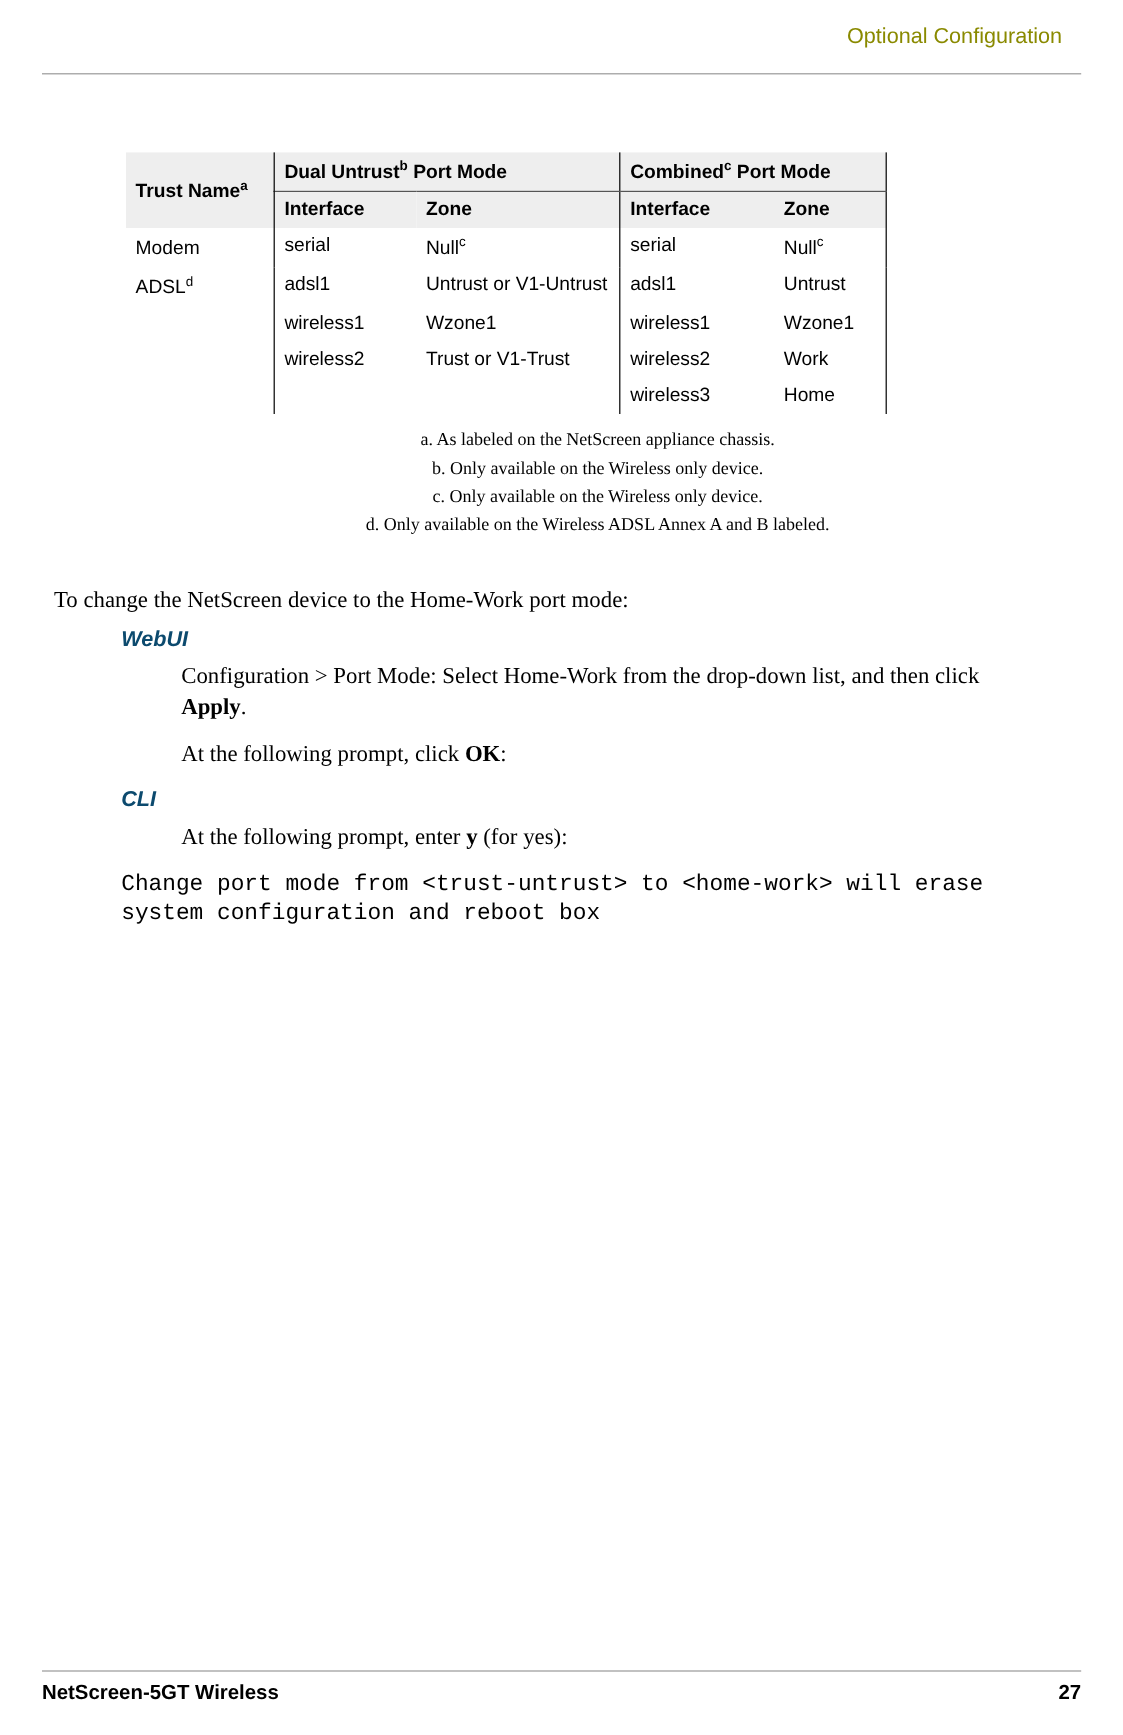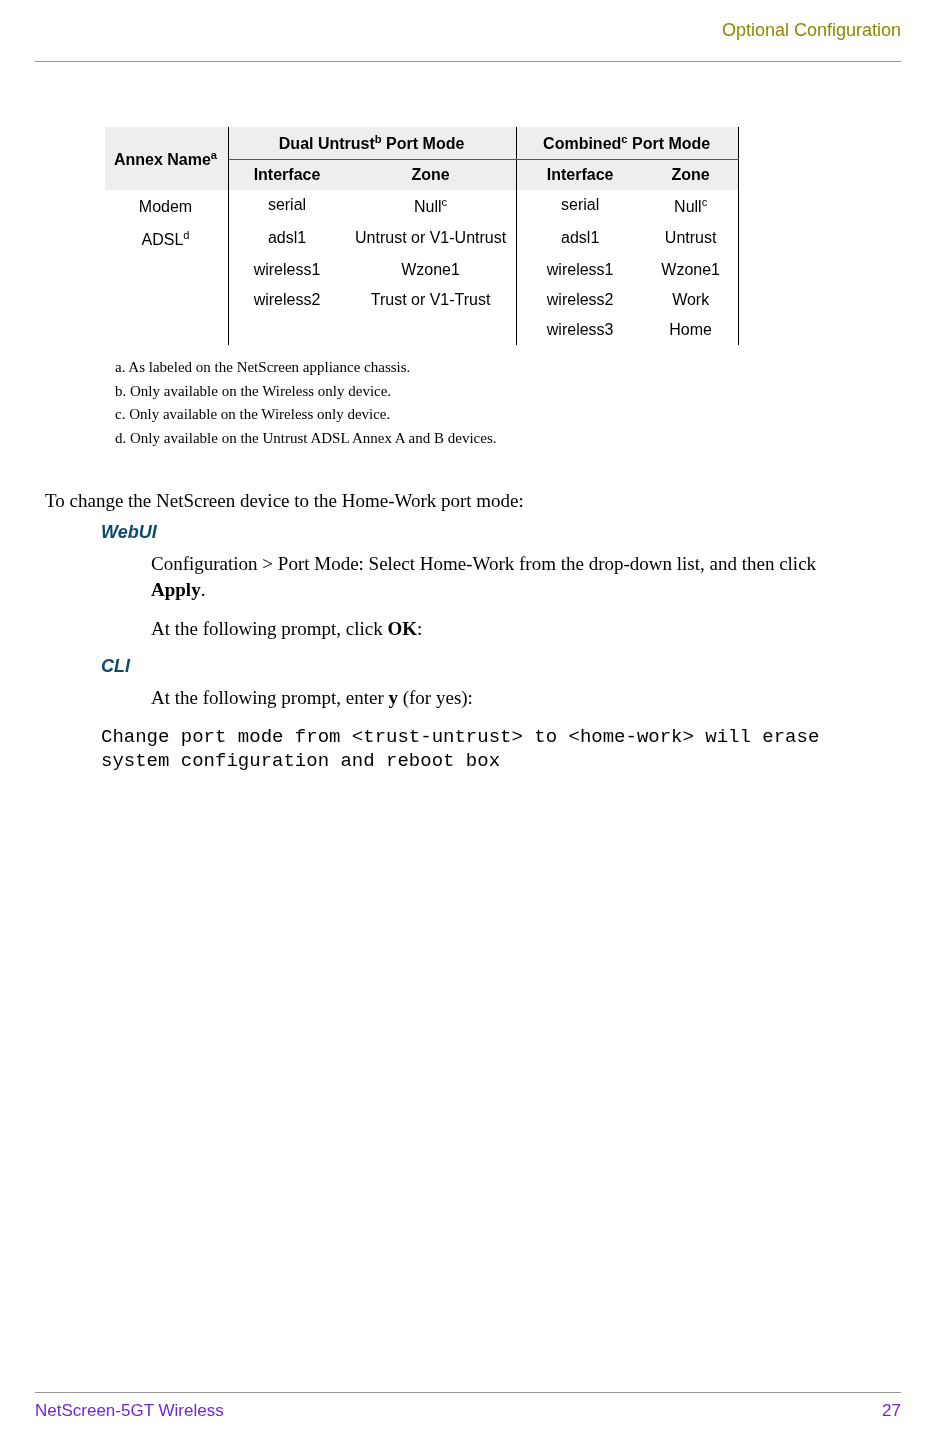--- a/index.html
+++ b/index.html
@@ -19,57 +19,57 @@
   }
   .header-line {
     border-top: 1px solid #999;
     margin-top: 20px;
     margin-bottom: 5px;
   }
   .header-title {
     color: #8a8a00;
     font-size: 18px;
     text-align: right;
-    margin: 0 0 10px 0;
+    margin: 0 16px 10px 0;
     font-weight: normal;
   }
   .content {
     padding: 60px 20px 0 50px;
   }
   
   .tbl-wrap {
     margin-left: 20px;
     margin-bottom: 12px;
   }
   table.port-table {
     border-collapse: collapse;
     font-size: 16px;
   }
   table.port-table th, table.port-table td {
-    text-align: center;
+    text-align: left;
     padding: 6px 10px 6px 8px;
     vertical-align: top;
   }
   .hdr-bg { background: #eeeeee; font-weight: bold; }
   .hdr-bg td { font-weight: bold; }
   .col-portname { min-width: 105px; border-right: 1px solid #000; }
   .col-iface1   { min-width: 100px; }
   .col-zone1    { min-width: 100px; border-right: 1px solid #000; }
   .col-iface2   { min-width: 110px; }
   .col-zone2    { min-width: 75px; border-right: 1px solid #000; }
   .grp-sep { border-bottom: 1px solid #555; }
   sup { font-size: 0.7em; vertical-align: super; }
   
   .footnotes {
     font-family: Georgia, "Times New Roman", serif;
     font-size: 15px;
     margin-left: 30px;
     line-height: 1.45;
   }
-  .footnotes .fn { margin-bottom: 2px; }
+  .footnotes .fn { margin-bottom: 2px; text-align: center; }
   
   .intro {
     font-family: Georgia, "Times New Roman", serif;
     font-size: 19px;
     margin: 40px 0 10px -40px;
   }
   .sub-heading {
     color: #0c4a6e;
     font-style: italic;
     font-weight: bold;
@@ -96,36 +96,36 @@
     bottom: 25px;
     left: 35px;
     right: 35px;
     border-top: 1px solid #999;
     padding-top: 8px;
     display: flex;
     justify-content: space-between;
     color: #8a8a00;
     font-size: 17px;
   }
-  .footer span { color: #6d28d9; }
+  .footer span { color: #000000; font-weight: bold; }
 </style>
 </head>
 <body>
 
 <div class="page">
   <div class="header-title">Optional Configuration</div>
   <div class="header-line"></div>
 
   <div class="content">
     <div class="tbl-wrap">
       <table class="port-table">
         <tbody>
             <tr class="hdr-bg">
           <td class="col-portname" rowspan="2" style="vertical-align:middle;">
-            <span>Annex Name</span><sup>a</sup>
+            <span>Trust Name</span><sup>a</sup>
           </td>
           <td colspan="2" class="col-zone1 grp-sep" style="border-right:1px solid #000;">
             <span>Dual Untrust</span><sup>b</sup><span> Port Mode</span>
           </td>
           <td colspan="2" class="col-zone2 grp-sep" style="border-right:1px solid #000;">
             <span>Combined</span><sup>c</sup><span> Port Mode</span>
           </td>
         </tr>
         <tr class="hdr-bg">
           <td class="col-iface1">Interface</td>
@@ -174,21 +174,21 @@
           <td class="col-zone2" style="border-right:1px solid #000;"><span>Home</span></td>
         </tr>
       </tbody>
         </table>
     </div>
 
     <div class="footnotes">
       <div class="fn">a.   As labeled on the NetScreen appliance chassis.</div>
       <div class="fn">b.  Only available on the Wireless only device.</div>
       <div class="fn">c.  Only available on the Wireless only device.</div>
-      <div class="fn">d.   Only available on the Untrust ADSL Annex A and B devices.</div>
+      <div class="fn">d.   Only available on the Wireless ADSL Annex A and B labeled.</div>
     </div>
 
     <div class="intro">To change the NetScreen device to the Home-Work port mode:</div>
 
     <div class="sub-heading">WebUI</div>
     <p class="body-text">
       <span>Configuration &gt; Port Mode: Select Home-Work from the drop-down list, and then click </span><b>Apply</b><span>.</span>
     </p>
     <p class="body-text">
       <span>At the following prompt, click </span><b>OK</b><span>:</span>

